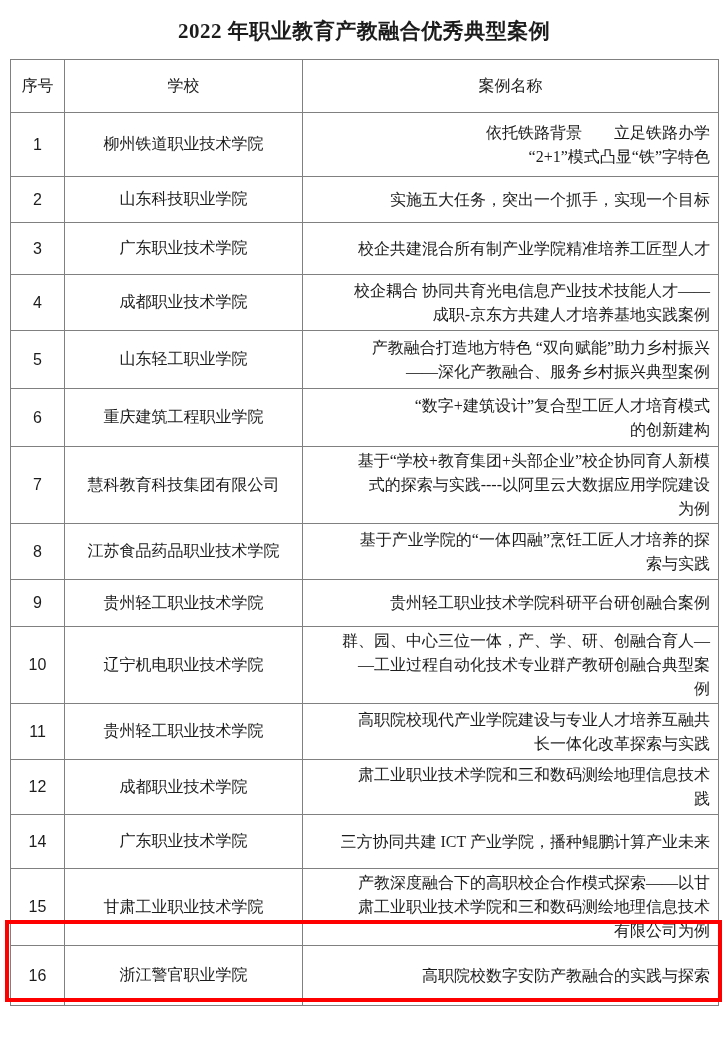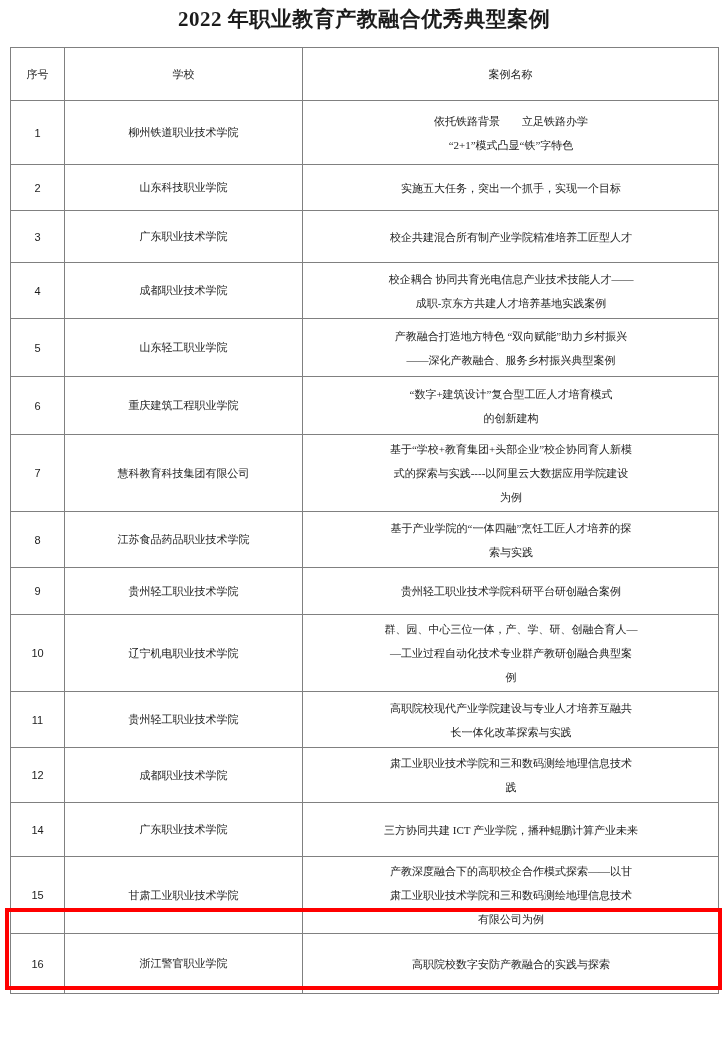--- a/index.html
+++ b/index.html
@@ -6,52 +6,52 @@
   html, body {
     width: 728px; height: 1044px;
     background: #ffffff;
     font-family: "Liberation Serif", "DejaVu Serif", serif;
     color: #1c1c1c;
     overflow: hidden;
   }
   .page { position: relative; width: 728px; height: 1044px; }
 
   .doc-title {
-    margin-top: 5px;
+    margin-top: 17px;
     text-align: center;
     font-size: 21px;
     font-weight: bold;
     letter-spacing: 0.5px;
     white-space: nowrap;
   }
 
   table.cases {
     position: absolute;
     left: 10px; top: 42px;
     width: 708px;
     border-collapse: collapse;
     table-layout: fixed;
   }
   table.cases td, table.cases th {
     border: 1px solid #808080;
     vertical-align: middle;
-    font-size: 11px;
+    font-size: 16px;
     font-weight: normal;
     overflow: hidden;
   }
   th.h-cell { font-weight: bold; font-size: 17px; text-align: center; }
   td.c-no {
     text-align: center;
     font-family: "Liberation Sans", "DejaVu Sans", sans-serif;
     font-weight: bold;
     font-size: 16px;
   }
   td.c-school { text-align: center; padding: 0 6px; }
   td.c-case {
-    text-align: center;
+    text-align: right;
     padding: 2px 8px 2px 9px;
     white-space: pre-line;
     line-height: 24px;
   }
 
   .highlight-box {
     position: absolute;
     left: 5px; top: 903px;
     width: 717px; height: 82px;
     border: 4px solid #ff0000;

